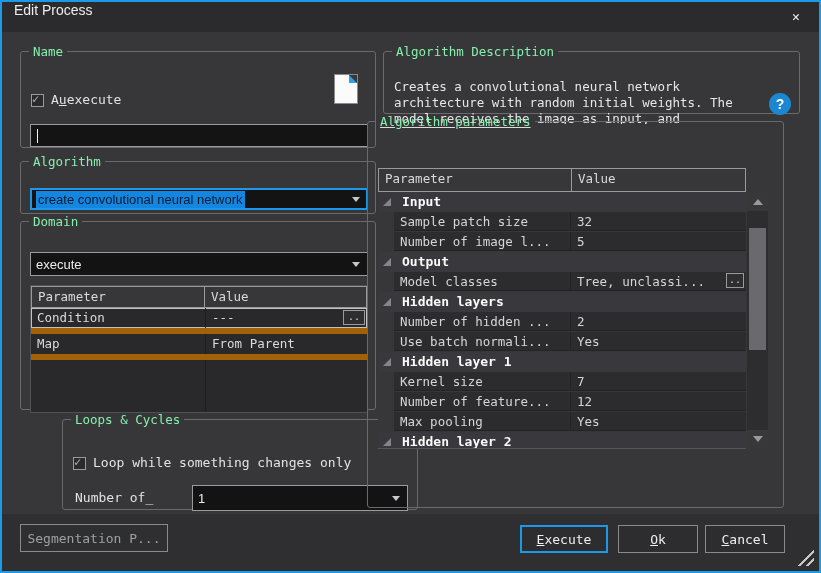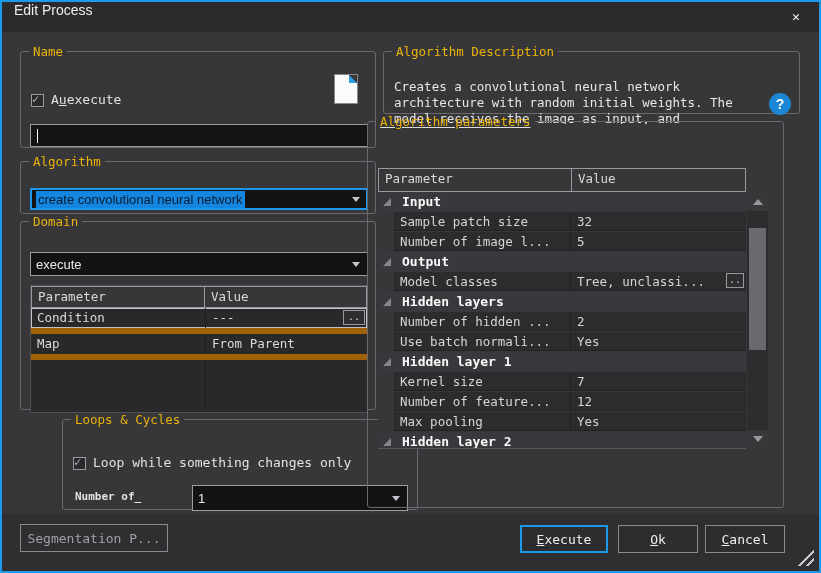--- a/index.html
+++ b/index.html
@@ -5,21 +5,21 @@
   html,body{margin:0;padding:0;background:#1e1e1e;}
   .win{position:relative;width:821px;height:573px;box-sizing:border-box;
        border:2px solid #1c9ae8;background:#37373a;overflow:hidden;
        font-family:"DejaVu Sans Mono",monospace;color:#dcdcdc;}
   .titlebar{position:absolute;left:0;top:0;right:0;height:30px;background:#2b2b2e;}
   .title{position:absolute;left:12px;top:0;line-height:30px;font:14px "Liberation Sans",sans-serif;color:#ededed;}
   .closebtn{position:absolute;right:12px;top:0;width:22px;height:30px;text-align:center;line-height:30px;
             color:#f2f2f2;font-size:13px;cursor:default;}
   .footerstrip{position:absolute;left:0;right:0;top:512px;bottom:0;background:#2f2f32;}
   fieldset.gb{position:absolute;margin:0;padding:0;border:1px solid #6a6a6e;border-radius:3px;background:transparent;}
-  fieldset.gb legend{margin-left:8px;padding:0 4px;font-size:12.5px;color:#eab308;}
+  fieldset.gb legend{margin-left:8px;padding:0 4px;font-size:12.5px;color:#86efac;}
   
   .cb{position:absolute;width:13px;height:13px;box-sizing:border-box;border:1px solid #9b9b9f;background:#2a2a2d;}
   .cb .ck{position:absolute;left:0px;top:-3px;font-size:12px;color:#b6b6ba;}
   .cblabel{position:absolute;font-size:13px;color:#e2e2e4;white-space:nowrap;}
   .u{text-decoration:underline;}
   
   .txtinput{position:absolute;box-sizing:border-box;background:#141415;border:1px solid #9b9b9f;
             font:12px "Liberation Sans",sans-serif;color:#f2f2f2;white-space:nowrap;overflow:hidden;
             padding:0 3px;display:flex;align-items:center;}
   .caret{display:inline-block;width:1px;height:14px;background:#ffffff;margin-left:3px;flex:0 0 auto;}
@@ -74,21 +74,21 @@
                    border-color:#37373a #37373a #2da0e8 #2da0e8;}
   
   .btn{position:absolute;box-sizing:border-box;border:1px solid #8a8a8e;background:#2d2d30;color:#f0f0f2;
        font-size:13px;font-family:"DejaVu Sans Mono",monospace;text-align:center;display:flex;
        align-items:center;justify-content:center;white-space:nowrap;}
   .btn.primary{border:2px solid #1c97ea;}
   .btn.disabled{color:#9da0a3;background:transparent;}
   .grip{position:absolute;right:5px;bottom:5px;width:22px;height:20px;
         background:repeating-linear-gradient(135deg,#c6c6ca 0 2px,transparent 2px 6px);
         clip-path:polygon(100% 0,100% 100%,0 100%);}
-  .lbl{position:absolute;font-size:11px;color:#e2e2e4;white-space:nowrap;font-weight:bold;}
+  .lbl{position:absolute;font-size:13px;color:#e2e2e4;white-space:nowrap;}
 </style>
 </head>
 <body>
 
 <div class="win">
 
   <div class="titlebar">
     <span class="title">Edit Process</span>
     <span class="closebtn">✕</span>
   </div>

